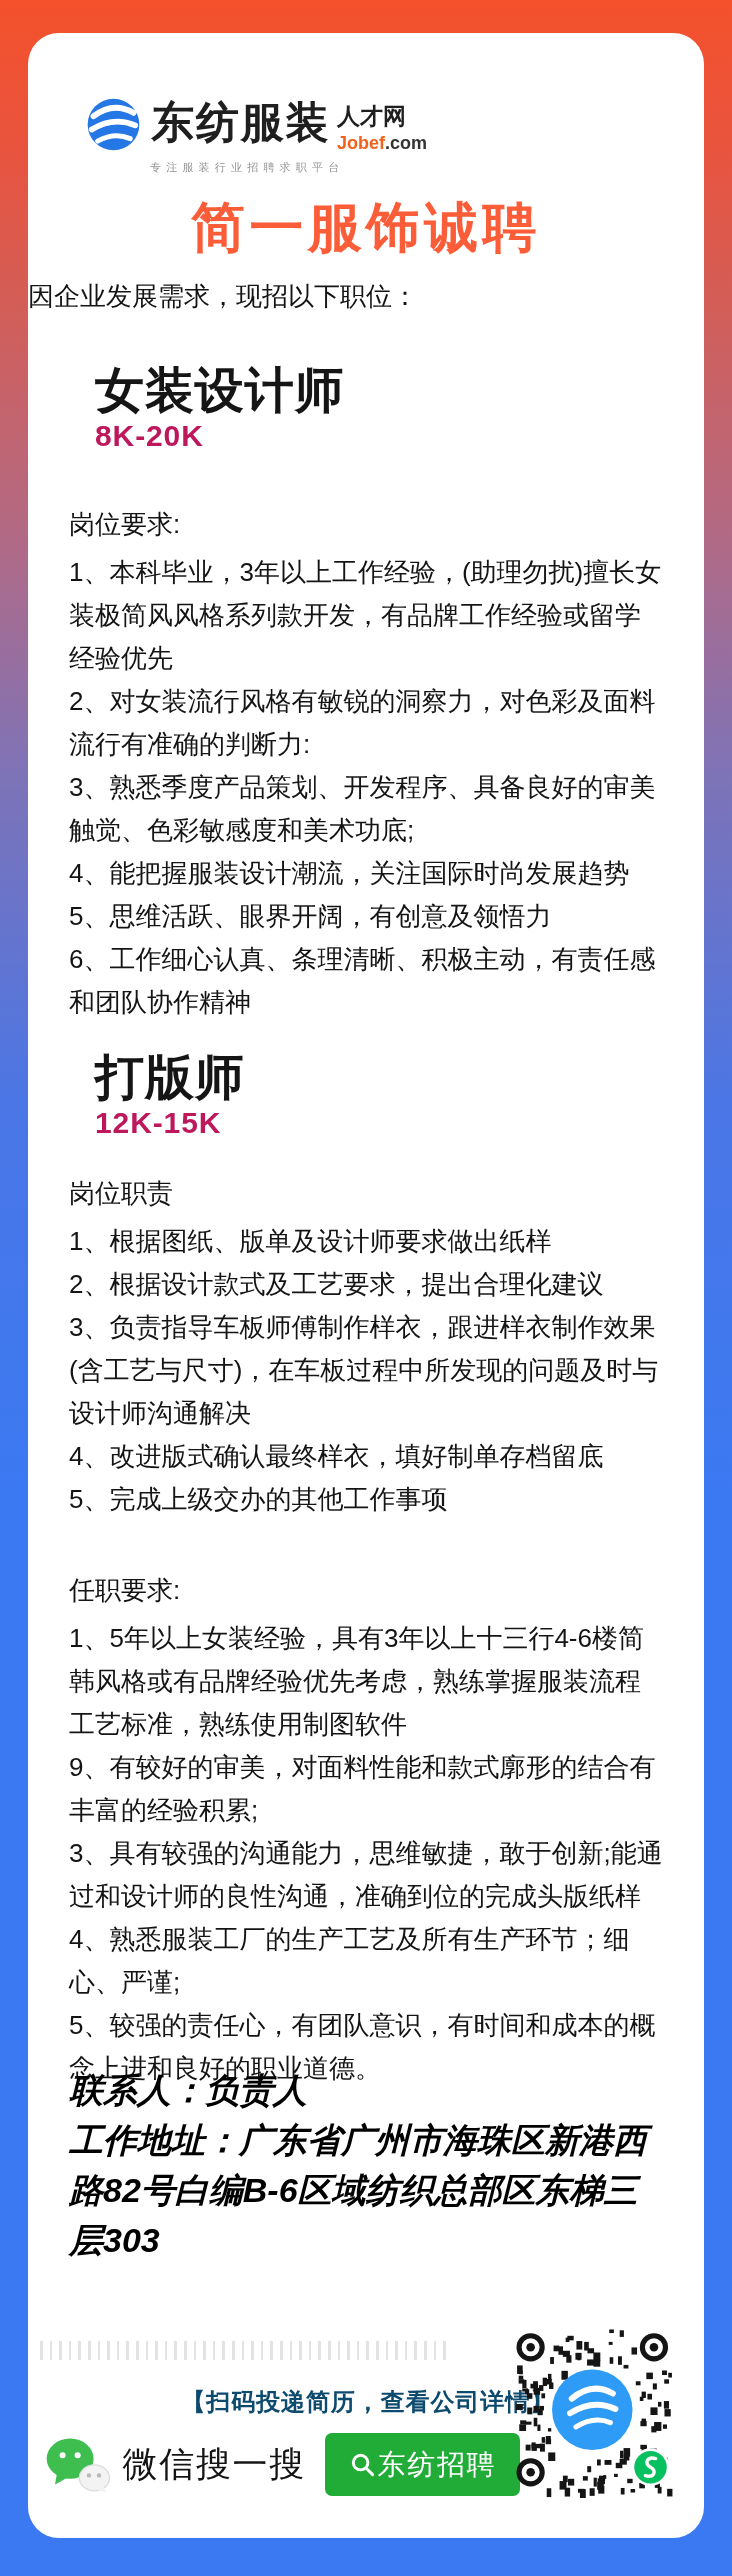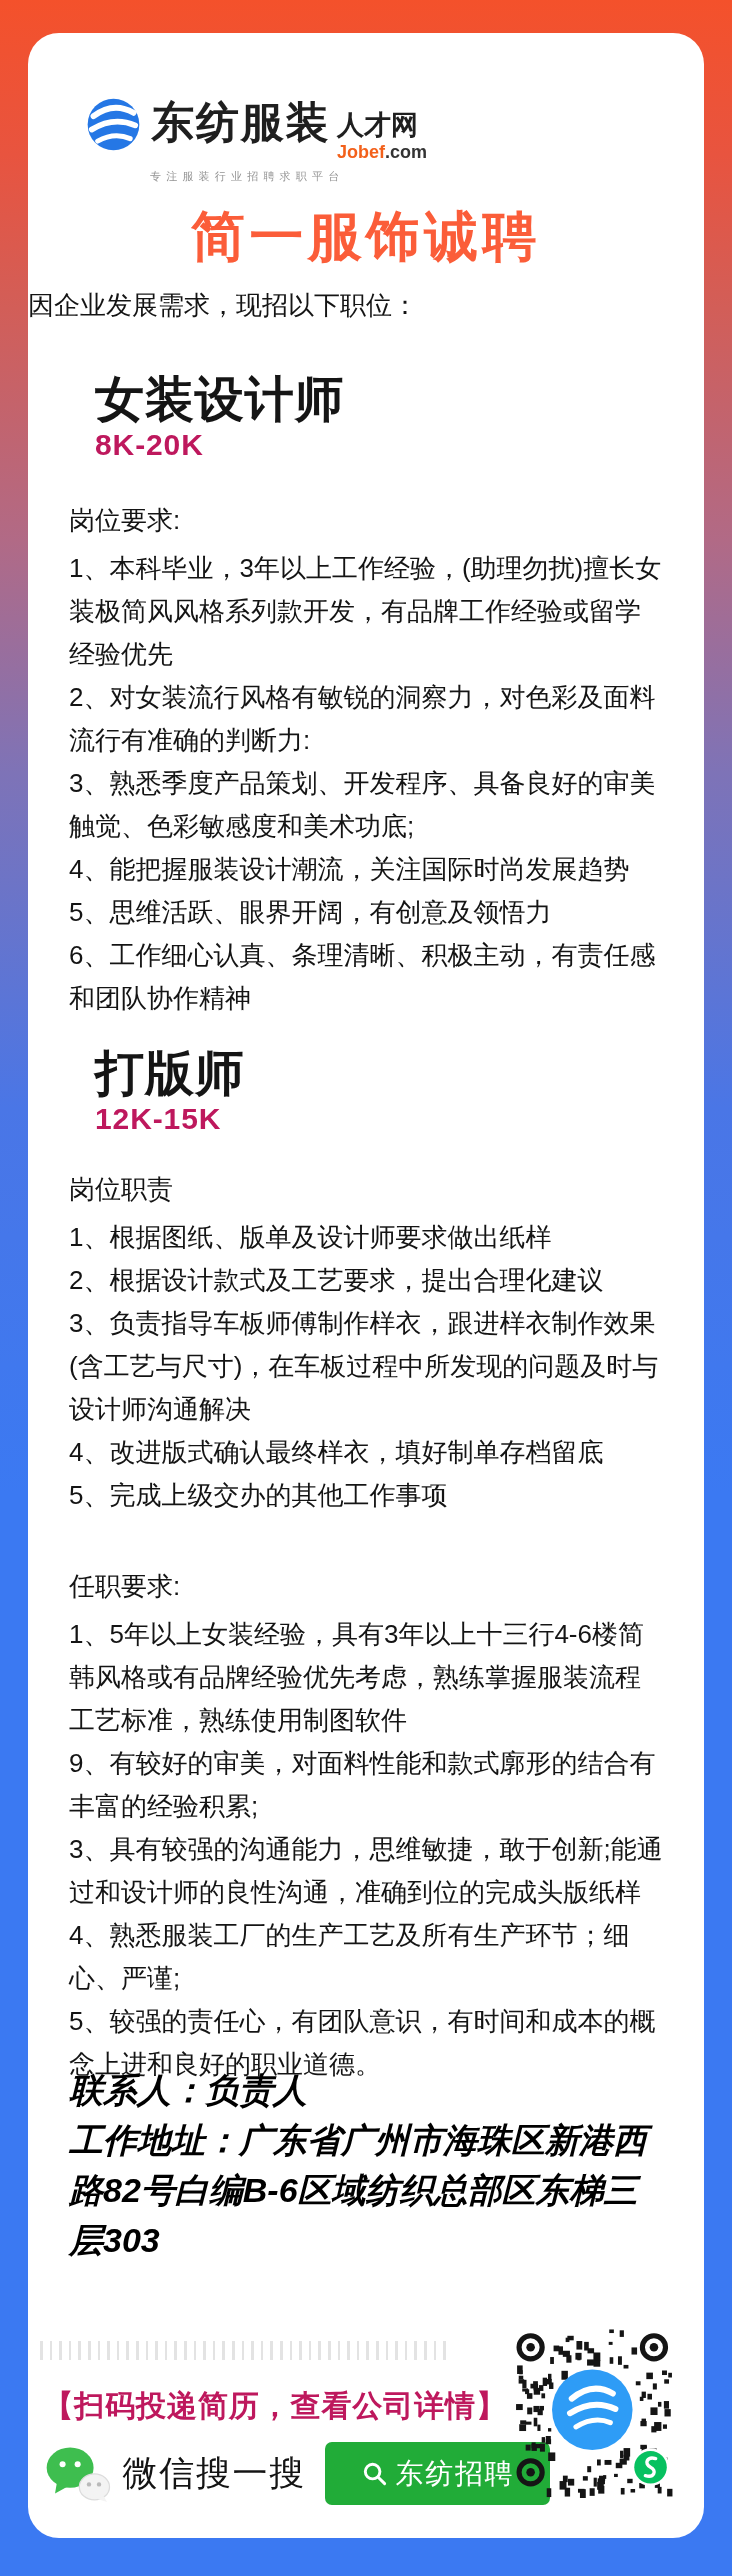--- a/index.html
+++ b/index.html
@@ -13,52 +13,52 @@
   .card {
     position:absolute; left:28px; top:33px; width:676px; height:2505px;
     background:#ffffff; border-radius:31px; overflow:hidden;
   }
   
   .header { margin:62px 0 0 58px; }
   .brand-row { display:flex; align-items:flex-start; }
   .logo-icon { width:55px; height:55px; margin:1.7px 10.3px 0 0; flex:0 0 auto; }
   .brand-main { font-size:43px; font-weight:900; color:#1f1f1f; letter-spacing:1.7px; line-height:55px; }
   .brand-side { margin-left:6.9px; display:flex; flex-direction:column; }
-  .brand-suffix { font-size:27px; font-weight:900; color:#1f1f1f; line-height:31px; margin-top:15px; }
+  .brand-suffix { font-size:23px; font-weight:900; color:#1f1f1f; line-height:31px; margin-top:6px; }
   .brand-en { font-size:18px; font-weight:800; line-height:22px; }
   .brand-en .en-main { color:#F3611B; }
   .brand-en .en-tld { color:#333; }
   .tagline { margin:6px 0 0 64px; font-size:11px; letter-spacing:5.2px; color:#949494; }
   
   .hero-title { margin-top:20.6px; text-align:center; font-size:54px; line-height:63px;
     font-weight:900; color:#FB5D39; letter-spacing:4.3px; }
   .hero-sub { margin-top:19px; font-size:26px; line-height:36px; color:#141414; }
   
   .job, .contact { padding:0 38px 0 41px; }
   .job-head { display:flex; align-items:baseline;flex-direction:column; }
   .job1 { margin-top:47px; } .job2-head { margin-top:24px; }
   .job-title { font-size:49px; line-height:58px; font-weight:800; color:#151515; letter-spacing:0.9px; }
   .salary { font-size:30px; font-weight:700; color:#be185d; margin-left:26px; letter-spacing:0.9px; }
   .sec-h { font-size:26px; line-height:43px; color:#141414; }
-  .mt-std { margin-top:37px; } .mt-duty { margin-top:32px; } .mt-req { margin-top:48px; }
+  .mt-std { margin-top:50px; } .mt-duty { margin-top:32px; } .mt-req { margin-top:48px; }
   .items { margin-top:5.2px; }
   .items p { font-size:26px; line-height:43px; color:#141414; }
   
   .contact { position:absolute; top:2032px; left:0; right:0;font-style:italic; }
   .contact p { font-size:34px; line-height:50px; font-weight:600; color:#000; }
   
   .footer { position:absolute; left:12px; bottom:33px; width:653px; height:192px; }
   .ticks { margin:27.5px 0 0 0; width:410px; height:19px;
     background:repeating-linear-gradient(90deg,#e3e3e3 0 2.6px,transparent 2.6px 9.6px); }
-  .scan-hint { margin:26px 0 0 3.4px; font-size:30px; font-weight:700; color:#be185d; letter-spacing:0.9px; }
+  .scan-hint { margin:26px 0 0 3.4px; font-size:24px; font-weight:700; color:#0c4a6e; letter-spacing:0.9px;text-align:center; }
   .wechat-row { display:flex; align-items:center; margin:15.5px 0 0 5.2px; }
   .wechat-icon { width:67px; height:57px; flex:0 0 auto; }
   .wechat-label { font-size:35px; font-weight:500; color:#141414; margin-left:10.3px; letter-spacing:1.7px; }
-  .search-btn { margin-left:19px; height:63px; padding:0 36px; background:#21AC38; border:none;
-    border-radius:6.9px; display:flex; align-items:center; gap:7px; cursor:pointer; }
+  .search-btn { margin-left:19px; height:63px; padding:0 24px; background:#21AC38; border:none;
+    border-radius:6.9px; display:flex; align-items:center; gap:1px; cursor:pointer; }
   .search-btn svg { width:27.5px; height:27.5px; }
   .search-btn span { color:#fff; font-size:28px; letter-spacing:1.7px; font-family:inherit; }
   .qr { position:absolute; top:12px; right:15.5px; width:168px; height:173px; }
 </style>
 </head>
 <body>
 
 <div class="page">
   <div class="card">
 

